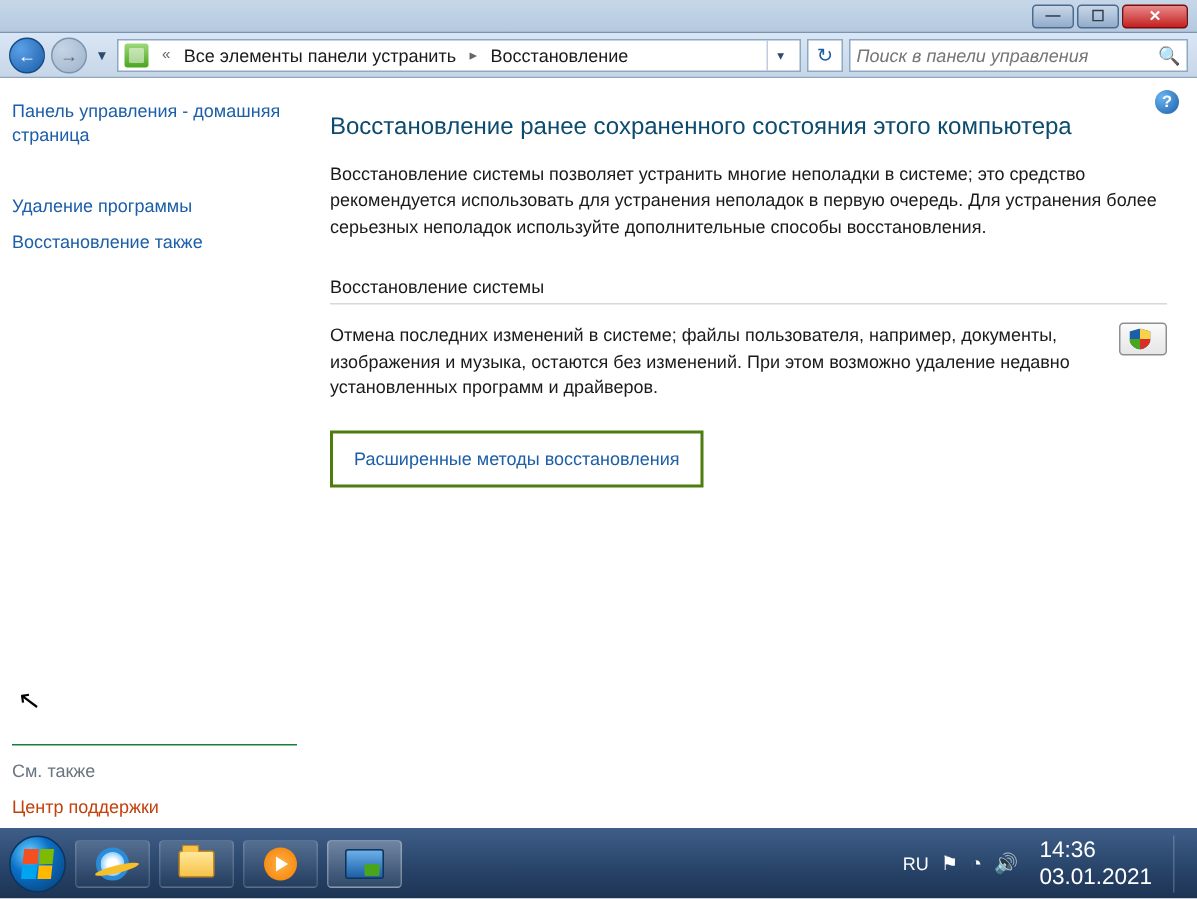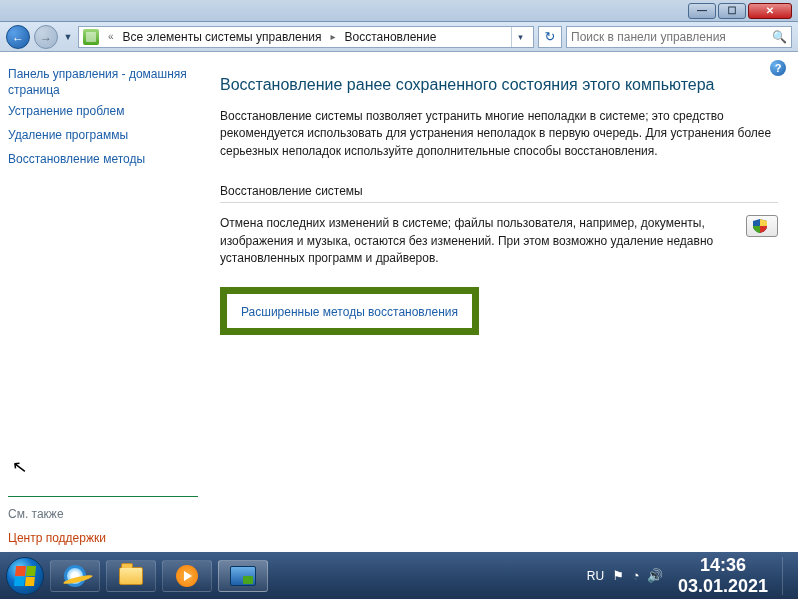--- a/index.html
+++ b/index.html
@@ -19,39 +19,39 @@
   .navbtn.fwd { background: radial-gradient(circle at 30% 30%, #c6d4e4, #9fb4cc); border:1px solid #7a94b0; color:#5a6b7c;}
   .dd-arrow { width:12px; height:20px; display:flex; align-items:center; justify-content:center; color:#2b4a6e; font-size:9px;}
   .addressbox { flex:1; height:22px; background:#fff; border:1px solid #8ea8c4; display:flex; align-items:center; padding:0 4px; gap:6px; font-size:12px;}
   .address-icon { width:16px; height:16px; background:linear-gradient(#9ed87a,#4aa51e); border-radius:2px; position:relative;}
   .address-icon::after { content:""; position:absolute; inset:3px; background:#fff; border-radius:1px; opacity:.5;}
   .bc-part { color:#1a1a1a; }
   .bc-sep { color:#666; font-size:10px; padding:0 3px;}
   .addr-dd { width:18px; height:20px; border-left:1px solid #c0cddc; display:flex; align-items:center; justify-content:center; color:#2b4a6e; font-size:9px;}
   .refresh-btn { width:24px; height:22px; background:#fff; border:1px solid #8ea8c4; display:flex; align-items:center; justify-content:center; color:#1c5ea8; font-size:13px;}
   .searchbox { width:226px; height:22px; background:#fff; border:1px solid #8ea8c4; display:flex; align-items:center; padding:0 4px;}
-  .searchbox input { flex:1; border:none; outline:none; font-size:12px; color:#be185d; background:transparent;}
+  .searchbox input { flex:1; border:none; outline:none; font-size:12px; font-style:italic; color:#be185d; background:transparent;}
   .search-icon { color:#4a6a8e; font-size:12px;}
 
   
   .content { position:absolute; top:52px; left:0; right:0; bottom:40px; display:flex; background:#fff;}
   .sidebar { width:200px; background:#fff; padding:14px 8px; font-size:12px;}
-  .sidebar .cp-home { color:#1c5ea8; margin-bottom:6px; line-height:1.35;}
+  .sidebar .cp-home { color:#1c5ea8; margin-bottom:32px; line-height:1.35;}
   .sidebar .side-link { color:#1c5ea8; margin-bottom:10px; cursor:pointer;}
   .help-icon { position:absolute; right:12px; top:8px; width:16px; height:16px; border-radius:50%; background:radial-gradient(circle at 30% 30%, #6ab3f0, #1c5ea8); color:#fff; font-size:11px; font-weight:bold; display:flex; align-items:center; justify-content:center;}
   .mainpane { flex:1; padding:24px 20px 10px 20px; position:relative;}
   .page-title { color:#0c4a6e; font-size:16px; font-weight:400; margin-bottom:14px;}
   .page-desc { font-size:12px; color:#1a1a1a; line-height:1.45; margin-bottom:24px; max-width:560px;}
   .section-h { font-size:12px; color:#1a1a1a; border-bottom:1px solid #d8d8d8; padding-bottom:4px; margin-bottom:12px; max-width:560px;}
   .restore-row { display:flex; align-items:flex-start; max-width:560px;}
   .restore-text { font-size:12px; color:#1a1a1a; line-height:1.45; flex:1;}
   .restore-btn { background:linear-gradient(#fafafa,#e6e6e6); border:1px solid #8e8e8e; border-radius:3px; padding:3px 10px 3px 6px; font-size:12px; display:flex; align-items:center; gap:6px; white-space:nowrap; cursor:pointer;}
   .shield { width:14px; height:14px; display:inline-block; }
   .shield svg { display:block;}
-  .advanced-box { margin-top:20px; border:7px solid #4d7c0f; padding:8px 14px; display:inline-block;}
+  .advanced-box { margin-top:20px; border:2px solid #4d7c0f; padding:8px 14px; display:inline-block;}
   .advanced-link { color:#1c5ea8; font-size:12px; cursor:pointer;}
   .see-also { position:absolute; left:8px; bottom:14px; width:190px; border-top:1px solid #15803d; padding-top:10px; font-size:12px;}
   .see-also .lbl { color:#6a757f; margin-bottom:10px;}
   .see-also .link { color:#c2410c; cursor:pointer;}
 
   
   .taskbar { position:absolute; left:0; right:0; bottom:0; height:47px; background:linear-gradient(#3f5e88,#274368 60%, #1d3454); display:flex; align-items:center; padding:0 6px; gap:6px;margin-top:16px;}
   .start-orb { width:38px; height:38px; border-radius:50%; background:radial-gradient(circle at 35% 30%, #6bd4ff 0%, #0b6fc8 40%, #063b6c 100%); border:1px solid #0a3560; display:flex; align-items:center; justify-content:center; position:relative;}
   .start-orb::before { content:""; position:absolute; width:20px; height:20px; background:
      linear-gradient(#fff,#fff); border-radius:2px; opacity:0;}
@@ -68,21 +68,21 @@
   .explorer-icon{width:24px; height:18px; background:linear-gradient(#ffe89a,#f7c34a); border:1px solid #c48a1f; border-radius:2px; position:relative;}
   .explorer-icon::before{content:""; position:absolute; width:10px; height:4px; background:#f7c34a; border:1px solid #c48a1f; border-bottom:none; top:-5px; left:1px; border-radius:2px 2px 0 0;}
   .wmp-icon{width:22px; height:22px; border-radius:50%; background:radial-gradient(circle,#ffb347,#f57c00);}
   .wmp-icon::after{content:""; position:absolute; left:8px; top:6px; border-left:8px solid #fff; border-top:5px solid transparent; border-bottom:5px solid transparent;}
   .cp-icon{width:26px; height:20px; background:linear-gradient(#6bb0e8,#1c5ea8); border:1px solid #0a3560; border-radius:2px; position:relative;}
   .cp-icon::after{content:""; position:absolute; right:2px; bottom:1px; width:10px; height:8px; background:#4aa51e; border-radius:1px;}
   .taskbar-spacer{flex:1;}
   .tray { display:flex; align-items:center; gap:8px; color:#fff; font-size:12px;}
   .tray .lang{font-size:12px;}
   .tray .tray-icon{font-size:13px;}
-  .tray .clock{ text-align:center; line-height:1.15; font-size:18px; margin-left:6px;font-weight:bold;}
+  .tray .clock{ text-align:left; line-height:1.15; font-size:15px; margin-left:6px;}
   .showdesktop{width:10px; height:38px; border-left:1px solid rgba(255,255,255,.2); margin-left:6px;}
 
   .cursor { position:absolute; left:12px; top:456px; font-size:18px; color:#000; transform:rotate(-8deg); pointer-events:none;}
 </style>
 </head>
 <body>
 
 <div class="titlebar">
   <div class="winbtn min">
       <span class="glyph">—</span>
@@ -95,39 +95,38 @@
     </div>
 </div>
 
 <div class="navbar">
   <div class="navbtn">←</div>
   <div class="navbtn fwd">→</div>
   <div class="dd-arrow">▼</div>
   <div class="addressbox">
     <span class="address-icon"></span>
     <span class="bc-sep">«</span>
-    <span class="bc-part">Все элементы системы управления</span>
+    <span class="bc-part">Все элементы панели устранить</span>
     <span class="bc-sep">▸</span>
     <span class="bc-part">Восстановление</span>
     <span style="flex:1"></span>
     <span class="addr-dd">▾</span>
   </div>
   <div class="refresh-btn">↻</div>
   <div class="searchbox">
     <input placeholder="Поиск в панели управления" style="">
     <span class="search-icon">🔍</span>
   </div>
 </div>
 
 <div class="content">
   <div class="sidebar">
     <div class="cp-home">Панель управления - домашняя страница</div>
-    <div class="side-link">Устранение проблем</div>
     <div class="side-link">Удаление программы</div>
-    <div class="side-link">Восстановление методы</div>
+    <div class="side-link">Восстановление также</div>
 
     <div class="see-also">
       <div class="lbl">См. также</div>
       <div class="link">Центр поддержки</div>
     </div>
   </div>
 
   <div class="mainpane">
     <div class="help-icon">?</div>
     <div class="page-title">Восстановление ранее сохраненного состояния этого компьютера</div>

